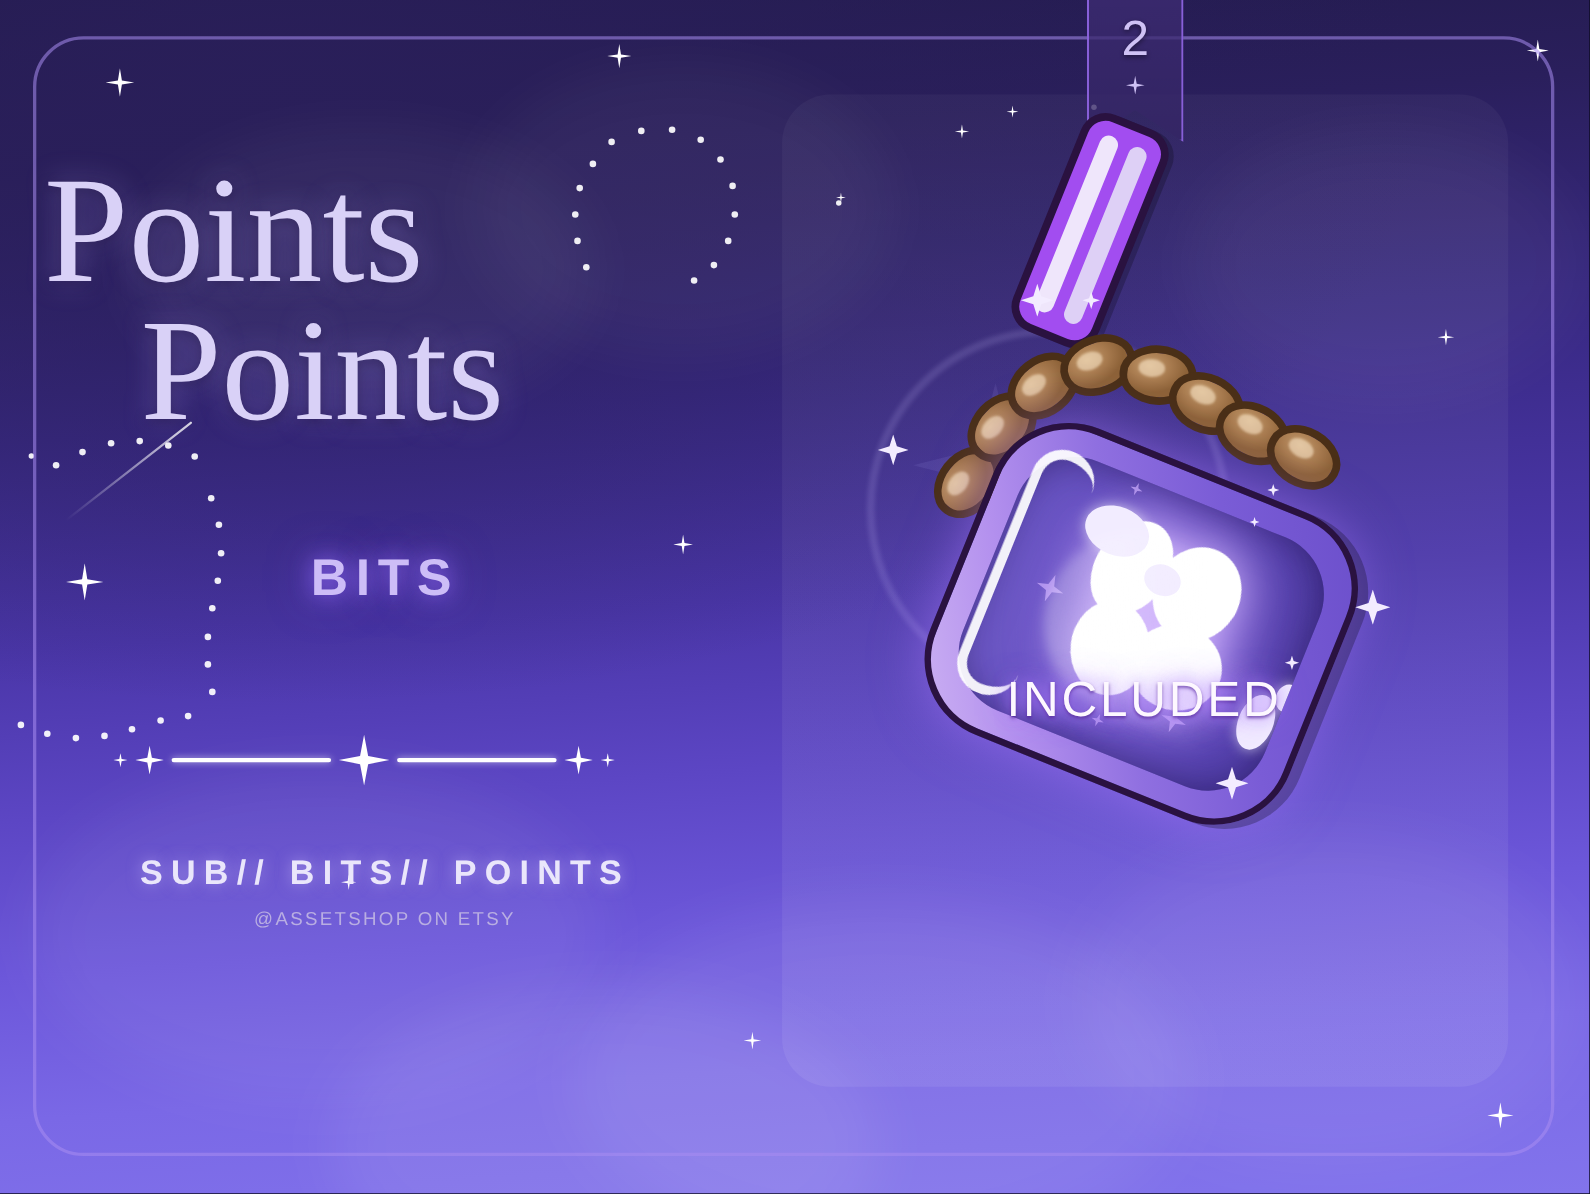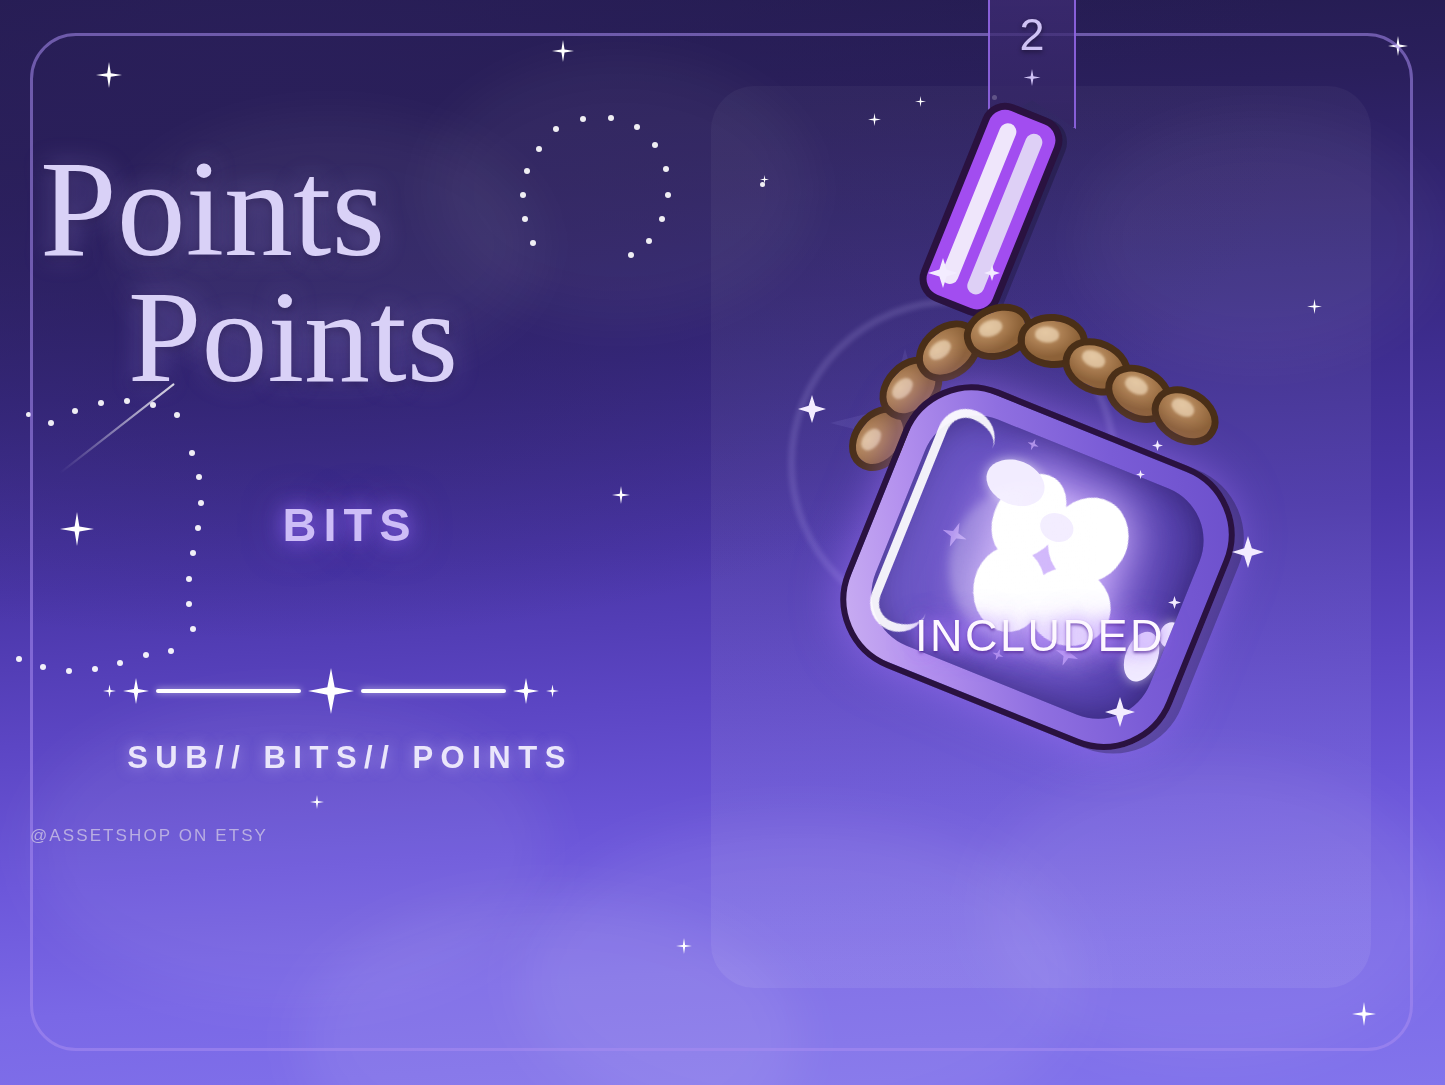--- a/index.html
+++ b/index.html
@@ -73,26 +73,26 @@
     display:flex;align-items:center;justify-content:center;gap:7px;
   }
   .dline{height:4px;background:#ffffff;border-radius:3px;box-shadow:0 0 7px rgba(255,255,255,.6);}
   .spk{
     background:#ffffff;
     clip-path:polygon(50% 0%,58% 42%,100% 50%,58% 58%,50% 100%,42% 58%,0% 50%,42% 42%);
     filter:drop-shadow(0 0 6px rgba(255,255,255,.85));
   }
 
   .plat{
-    position:absolute;left:30px;top:740px;width:640px;text-align:center;
+    position:absolute;left:30px;top:776px;width:640px;text-align:center;
     font-size:31px;font-weight:700;letter-spacing:7.5px;color:#eae6fb;
     text-shadow:0 0 14px rgba(210,195,255,.55);
   }
   .note{
-    position:absolute;left:30px;top:818px;width:640px;text-align:left;
+    position:absolute;left:30px;top:818px;width:640px;text-align:center;
     font-size:17px;letter-spacing:2.1px;line-height:2.15;color:#b9aee2;
   }
 
   
   #jar{position:absolute;left:760px;top:240px;width:560px;height:540px;}
   #jarRot{position:absolute;left:0;top:0;width:560px;height:540px;transform:rotate(-34deg);}
 
   .glowring{
     position:absolute;left:28px;top:58px;width:330px;height:330px;border-radius:50%;
     border:7px solid rgba(205,190,255,.16);filter:blur(2px);

